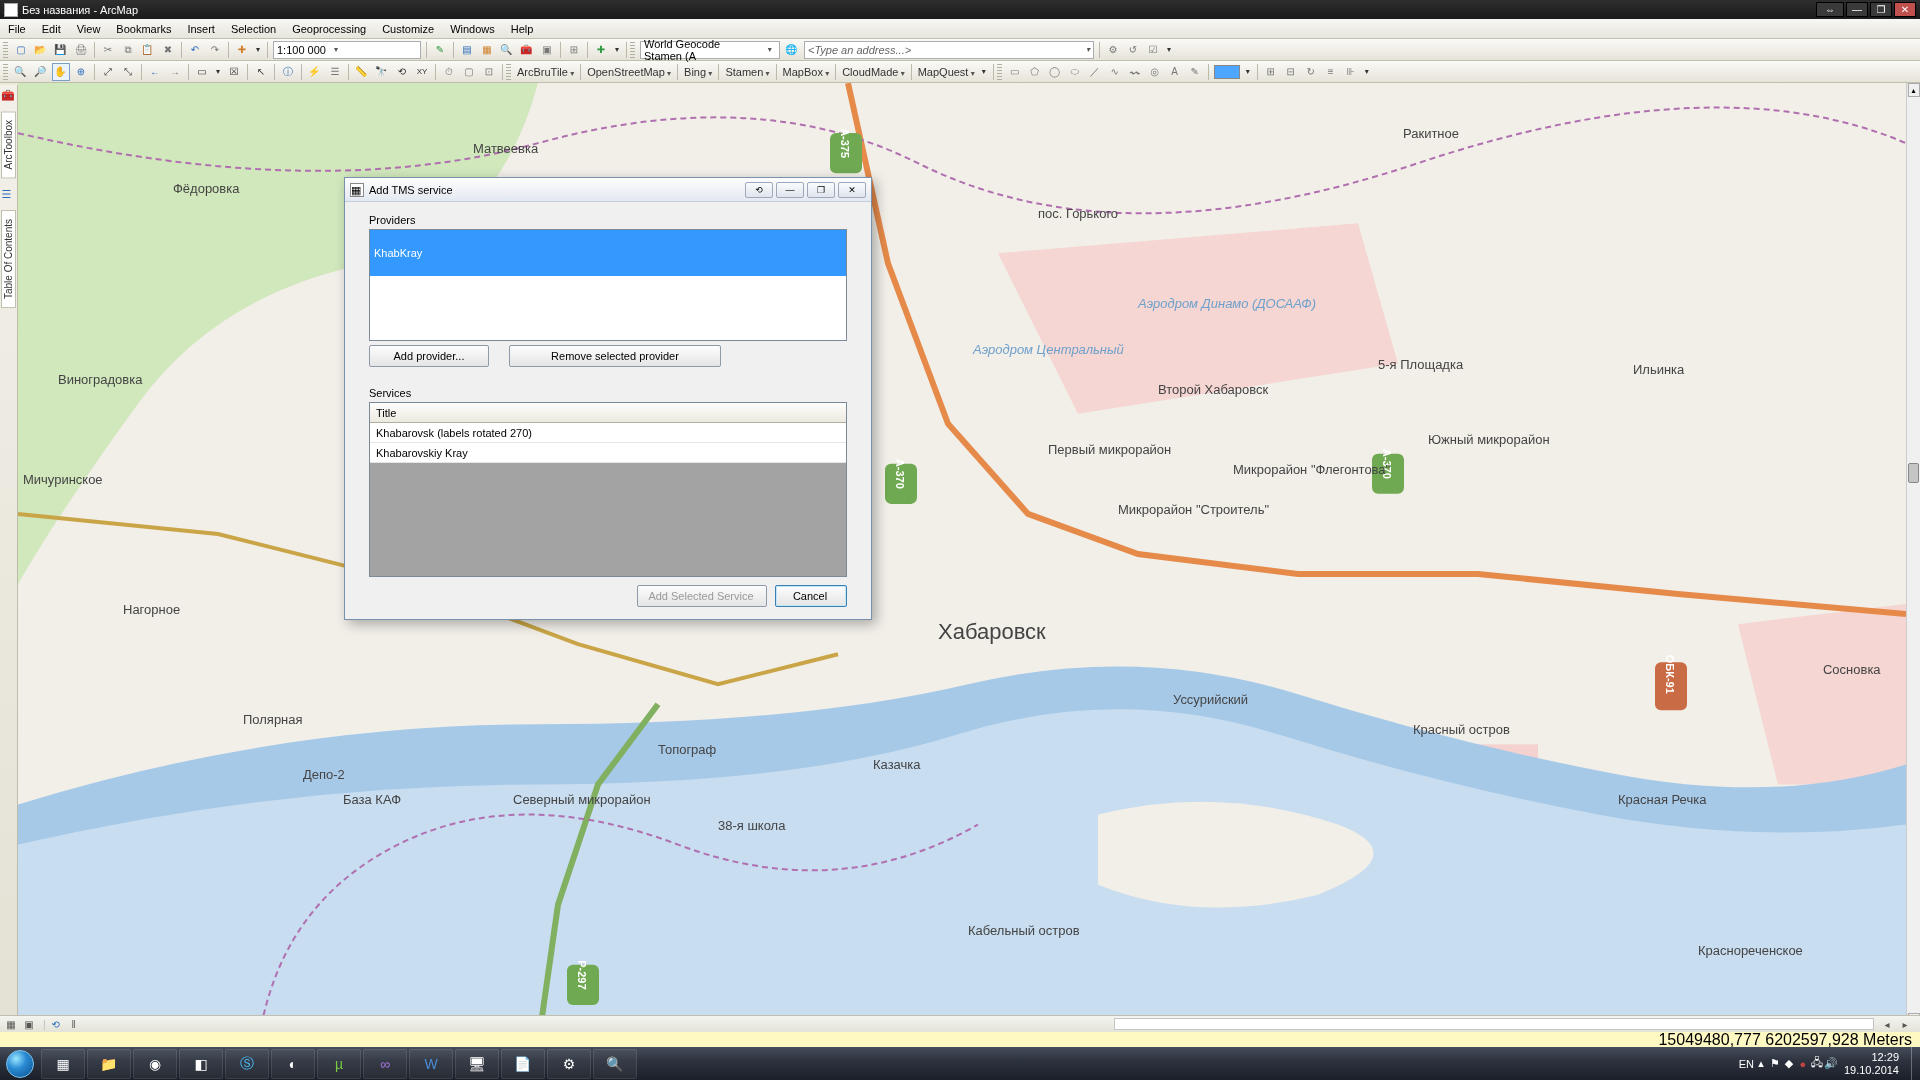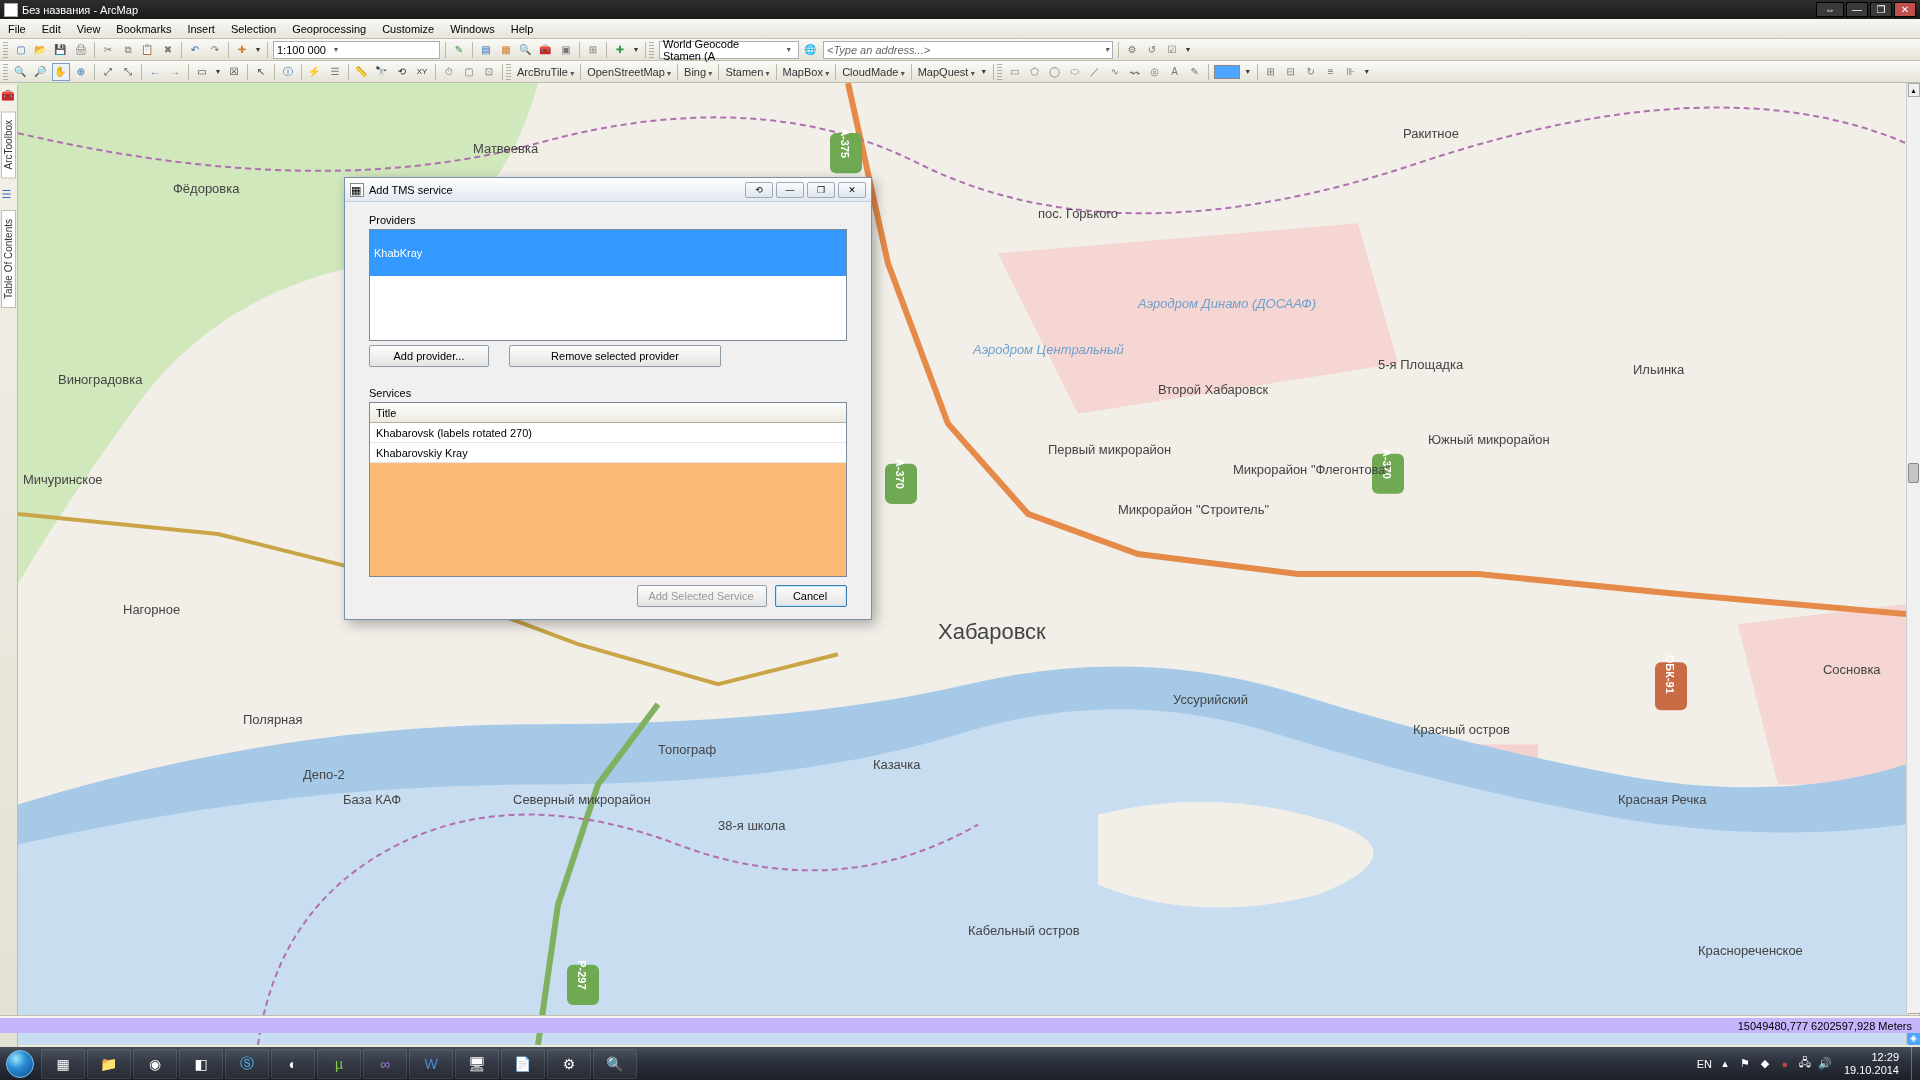--- a/index.html
+++ b/index.html
@@ -147,24 +147,24 @@
     background:linear-gradient(#f4f4f0,#e4e3d8);
     border-top:1px solid #c0bfb0;
     display:flex;
     align-items:center;
     padding:0 4px;
     font-size:10px;
   }
   .bot-icon { width:14px;height:14px; margin-right:4px; display:flex;align-items:center;justify-content:center; font-size:10px; color:#555;}
   .statusbar {
     position:absolute;
-    left:0; right:0; bottom:47px;
+    left:0; right:0; bottom:33px;
     height:15px;
-    background:#c4b5fd;
-    font-size:11px;
+    background:#fef9c3;
+    font-size:16px;
     display:flex;
     justify-content:flex-end;
     align-items:center;
     padding:0 8px;
   }
 
   
   .taskbar {
     position:absolute;
     left:0; right:0; bottom:0; height:33px;
@@ -183,21 +183,21 @@
   }
   .task-btn {
     width:44px; height:30px;
     margin:0 1px;
     border:1px solid rgba(255,255,255,0.1);
     border-radius:2px;
     display:flex; align-items:center; justify-content:center;
     background:rgba(255,255,255,0.05);
     font-size:14px;
   }
-  .tray { margin-left:auto; display:flex; align-items:center; gap:6px; padding:0 6px;}
+  .tray { margin-left:auto; display:flex; align-items:center; padding:0 6px;}
   .tray .tray-icon{ width:14px;height:14px;display:flex;align-items:center;justify-content:center;font-size:11px;}
   .clock{ text-align:right; line-height:1.1; padding:0 6px;}
   .show-desktop{ width:9px; height:33px; border-left:1px solid rgba(255,255,255,0.3);}
 
   
   .dialog {
     position:absolute;
     left:344px; top:177px;
     width:528px;
     background:#f0f0f0;
@@ -244,21 +244,21 @@
     cursor:default;
     padding:0 8px;
   }
   .btn.wide { width:120px;}
   .btn.wider { width:212px;}
   .btn.disabled { color:#9a9a9a; }
   .btn.focus { border:1px solid #3c7fb1; box-shadow:0 0 0 1px #bee6fd inset;}
   .btn-row{ display:flex; gap:20px; margin-top:4px;}
   .grid{
     border:1px solid #7a8a99;
-    background:#fdba74;
+    background:#a3a3a3;
     height:175px;
     font-size:11px;
   }
   .grid-header{
     background:linear-gradient(#fdfdfd,#eceadf);
     border-bottom:1px solid #b0afa0;
     height:20px;
     display:flex;
     align-items:center;
     padding:0 6px;
@@ -321,21 +321,21 @@
   <span class="tb-btn ic-grey">⧉</span>
   <span class="tb-btn ic-grey">📋</span>
   <span class="tb-btn ic-grey">✖</span>
   <span class="tb-sep"></span>
   <span class="tb-btn ic-blue">↶</span>
   <span class="tb-btn ic-grey">↷</span>
   <span class="tb-sep"></span>
   <span class="tb-btn ic-orange">✚</span>
   <span class="tb-btn" style="width:10px;font-size:8px;">▾</span>
   <span class="tb-sep"></span>
-  <div class="tb-dropdown" style="width:167px;">
+  <div class="tb-dropdown" style="width:148px;">
     <span>1:100 000</span>
     <span class="dd-arrow">▾</span>
   </div>
   <span class="tb-sep"></span>
   <span class="tb-btn ic-green">✎</span>
   <span class="tb-sep"></span>
   <span class="tb-btn ic-blue">▤</span>
   <span class="tb-btn ic-orange">▦</span>
   <span class="tb-btn ic-grey">🔍</span>
   <span class="tb-btn ic-red">🧰</span>

